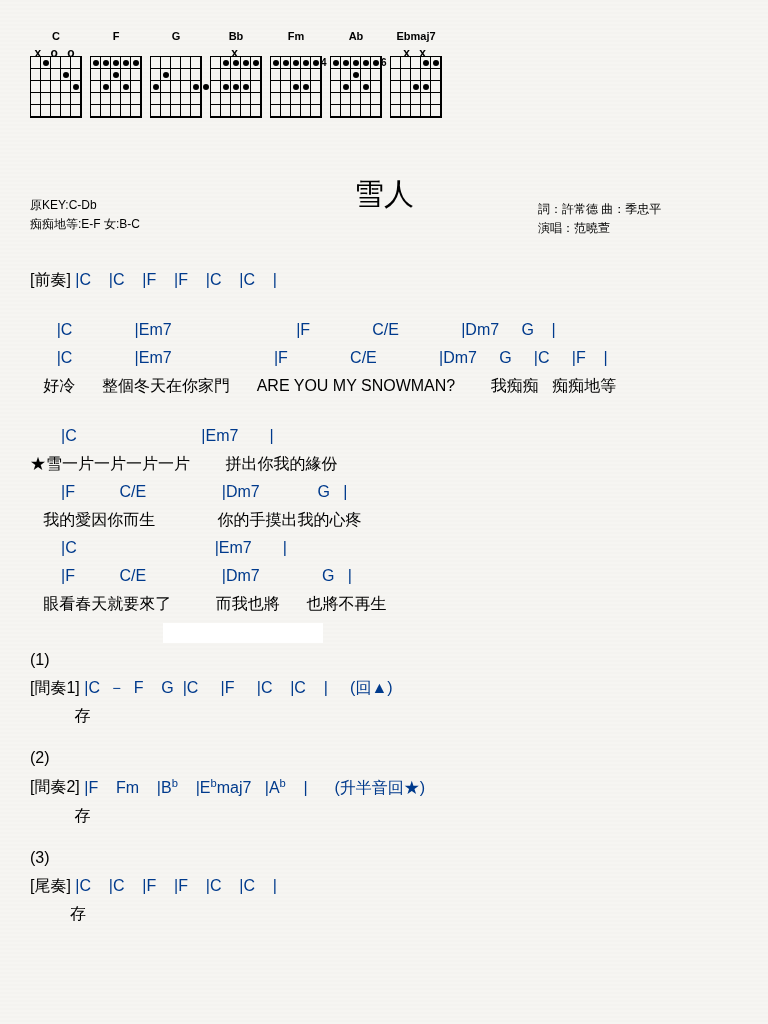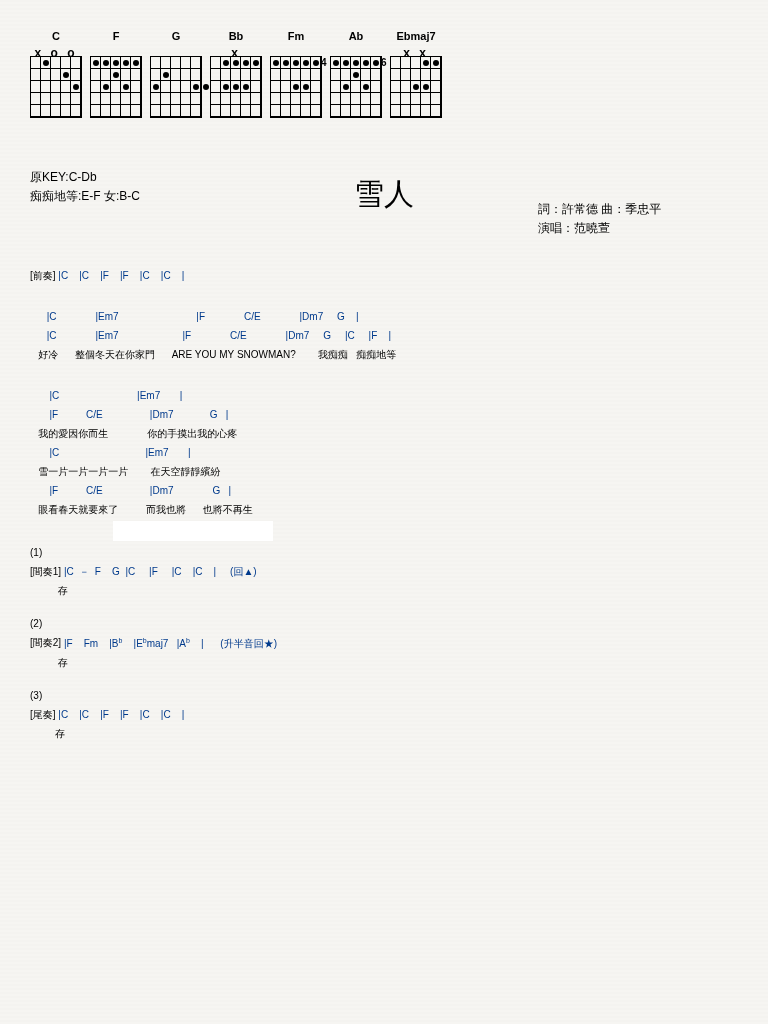--- a/index.html
+++ b/index.html
@@ -59,39 +59,40 @@
   
   .meta-row {
     display: flex;
     align-items: flex-start;
     margin-bottom: 30px;
   }
   .meta-left {
     font-size: 12px;
     line-height: 1.6;
     width: 200px;
+    margin-top: 28px;
   }
   .title {
     flex: 1;
     text-align: center;
     font-size: 30px;
     font-weight: normal;
     padding-top: 6px;
   }
   .meta-right {
     font-size: 12px;
     line-height: 1.6;
     width: 200px;
     text-align: left;
     padding-top: 32px;
   }
 
   
   .block {
-    font-size: 10px;
+    font-size: 16px;
     line-height: 1.5;
     margin-bottom: 4px;
     white-space: pre;
   }
   .section-label {
     color: #000;
   }
   .chord {
     color: #003a8c;
   }
@@ -218,24 +219,24 @@
 
   <div class="gap2"></div>
 
   <div class="block chord">      |C              |Em7                            |F              C/E              |Dm7     G    |</div>
   <div class="block chord">      |C              |Em7                       |F              C/E              |Dm7     G     |C     |F    |</div>
   <div class="block lyric">   好冷      整個冬天在你家門      ARE YOU MY SNOWMAN?        我痴痴   痴痴地等</div>
 
   <div class="gap2"></div>
 
   <div class="block chord">       |C                            |Em7       |</div>
+  <div class="block lyric">★雪一片一片一片一片        拼出你我的緣份</div>
   <div class="block chord">       |F          C/E                 |Dm7             G   |</div>
   <div class="block lyric">   我的愛因你而生              你的手摸出我的心疼</div>
   <div class="block chord">       |C                               |Em7       |</div>
-  <div class="block lyric">   雪一片一片一片一片        在天空靜靜繽紛</div>
   <div class="block chord">       |F          C/E                 |Dm7              G   |</div>
   <div class="block lyric">   眼看春天就要來了          而我也將      也將不再生</div>
 
   <div class="block lyric">                              <span class="whitebox"></span></div>
 
   <div class="block lyric">(1)</div>
   <div class="block"><span class="section-label">[間奏1]</span><span class="chord"> |C  －  F    G  |C     |F     |C    |C    |     (回▲)</span></div>
   <div class="block lyric">          存</div>
 
   <div class="gap"></div>

